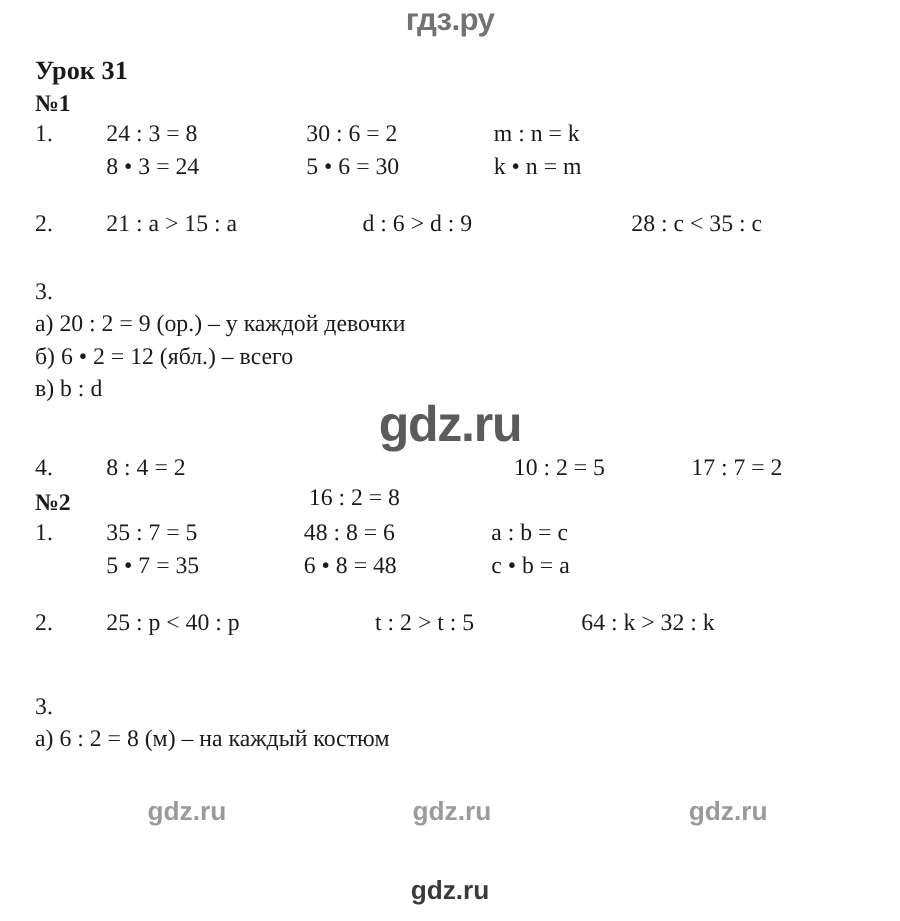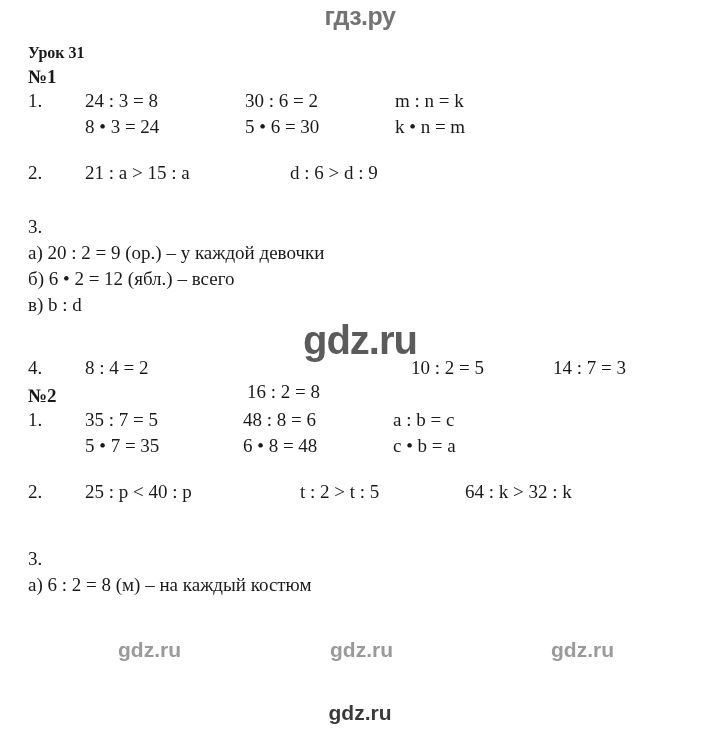--- a/index.html
+++ b/index.html
@@ -68,21 +68,21 @@
   .wm-s2 { left: 330px; top: 638px; }
   .wm-s3 { left: 551px; top: 638px; }
 
   .content {
     position: absolute;
     left: 28px;
     top: 44px;
     width: 664px;
   }
   .lesson-title {
-    font-size: 16px;
+    font-size: 21px;
     font-weight: bold;
     margin: 0 0 4px 0;
     font-family: "Liberation Serif", serif;
   }
   .task-num {
     font-size: 19px;
     font-weight: bold;
     margin: 2px 0 2px 0;
   }
   .row {
@@ -155,38 +155,39 @@
       <span class="c2">5 • 6 = 30</span>
       <span class="c3">k • n = m</span>
     </div>
 
     <div class="spacer-md"></div>
 
     <div class="ineq-row">
       <span class="idx">2.</span>
       <span class="i1">21 : a &gt; 15 : a</span>
       <span class="i2">d : 6 &gt; d : 9</span>
+      <span class="i3">28 : c &lt; 35 : c</span>
     </div>
 
     <div class="spacer-lg"></div>
 
     <div class="line">3.</div>
     <div class="line">а) 20 : 2 = 9 (ор.) – у каждой девочки</div>
     <div class="line">б) 6 • 2 = 12 (ябл.) – всего</div>
     <div class="line">в) b : d</div>
 
     <div class="spacer-lg"></div>
     <div class="spacer-sm"></div>
 
     <div class="row r4">
       <span class="idx">4.</span>
       <span class="c1">8 : 4 = 2</span>
       <span class="c2">16 : 2 = 8</span>
       <span class="c3">10 : 2 = 5</span>
-      <span class="c4">14 : 7 = 3</span>
+      <span class="c4">17 : 7 = 2</span>
     </div>
 
     <div class="task-num">№2</div>
 
     <div class="row t2r1">
       <span class="idx">1.</span>
       <span class="c1">35 : 7 = 5</span>
       <span class="c2">48 : 8 = 6</span>
       <span class="c3">a : b = c</span>
     </div>

